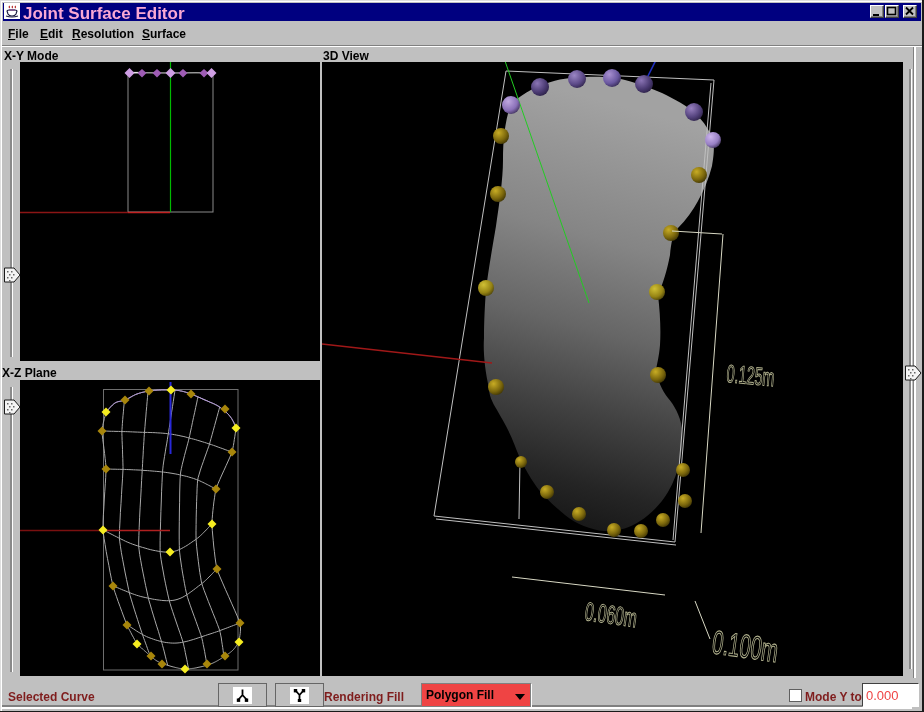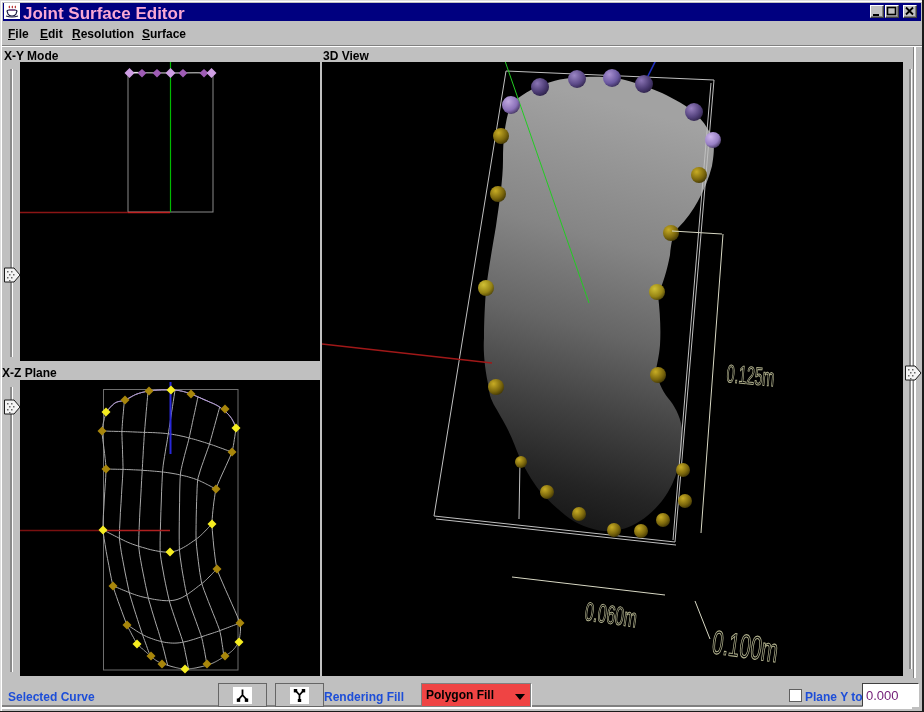--- a/index.html
+++ b/index.html
@@ -26,28 +26,28 @@
 .plabel { position:absolute; font-size:12px; font-weight:bold; color:#000000; }
 .canvas { position:absolute; background:#000000; overflow:hidden; }
 #xy-canvas { left:20px; top:62px; width:300px; height:299px; }
 #xz-canvas { left:20px; top:380px; width:300px; height:296px; }
 #v3d-canvas { left:322px; top:62px; width:581px; height:614px; }
 #botbar { position:absolute; left:2px; top:678px; width:910px; height:27px; background:#c0c0c0; }
 #bot-sep1 { position:absolute; left:2px; top:705px; width:910px; height:2px; background:#808080; }
 #bot-sep2 { position:absolute; left:2px; top:707px; width:910px; height:2px; background:#ffffff; }
 #f-right-in1 { position:absolute; left:913px; top:47px; width:1px; height:631px; background:#808080; }
 #f-right-in2 { position:absolute; left:914px; top:47px; width:2px; height:631px; background:#ffffff; }
-.blabel { position:absolute; font-size:12px; font-weight:bold; color:#1d4ed8; }
+.blabel { position:absolute; font-size:12px; font-weight:bold; color:#7f1d1d; }
 .bbtn { position:absolute; top:683px; width:49px; height:24px; background:#c0c0c0; border:1px solid #666666; }
 .bbtn .ic { position:absolute; left:14px; top:3px; width:19px; height:17px; background:#ffffff; }
 #combo { position:absolute; left:421px; top:683px; width:110px; height:24px; background:#ef4444; border:1px solid #808080; box-shadow:1px 1px 0 #ffffff; }
 #combo .ctxt { position:absolute; left:4px; top:4px; font-size:12px; font-weight:bold; }
 #combo .arrow { position:absolute; left:93px; top:10px; width:0; height:0; border-left:5px solid transparent; border-right:5px solid transparent; border-top:6px solid #000000; }
 #checkbox { position:absolute; left:789px; top:689px; width:13px; height:13px; background:#ffffff; border:1px solid #606060; }
-#lockfield { position:absolute; left:862px; top:683px; width:57px; height:24px; background:#ffffff; border-top:1px solid #404040; border-left:1px solid #404040; border-bottom:1px solid #ffffff; border-right:1px solid #ffffff; font-size:13px; color:#701a75; padding:4px 0 0 3px; }
+#lockfield { position:absolute; left:862px; top:683px; width:57px; height:24px; background:#ffffff; border-top:1px solid #404040; border-left:1px solid #404040; border-bottom:1px solid #ffffff; border-right:1px solid #ffffff; font-size:13px; color:#ef4444; padding:4px 0 0 3px; }
 </style>
 </head>
 <body>
 <div id="win">
   <div id="title">
     <div id="icon">
         <svg width="16" height="16" style="position:absolute;left:0;top:0">
 <rect width="16" height="16" fill="#ffffff"></rect>
 <path d="M3 8 Q3 7 5 7 L11 7 Q13 7 13 8 L12 11 Q11 13 8 13 Q5 13 4 11 Z" fill="none" stroke="#1a1a40" stroke-width="1.2"></path>
 <path d="M2 13 Q8 15 14 13" fill="none" stroke="#1a1a40" stroke-width="1.2"></path>
@@ -319,21 +319,21 @@
 <rect x="7.8" y="12" width="3.4" height="3" fill="#000"></rect>
 </svg>
       </div>
     </div>
   <span class="blabel" style="left:324px; top:690px;">Rendering Fill</span>
   <div id="combo">
       <span class="ctxt">Polygon Fill</span>
       <div class="arrow"></div>
     </div>
   <div id="checkbox"></div>
-  <span class="blabel" style="left:805px; top:690px;">Plane Y to</span>
+  <span class="blabel" style="left:805px; top:690px;">Mode Y to</span>
   <div id="lockfield">0.000</div>
   <div id="f-top1"></div>
     <div id="f-top2"></div>
   <div id="f-left1"></div>
     <div id="f-left2"></div>
   <div id="f-right1"></div>
     <div id="f-bot1"></div>
 </div>
 
 </body></html>

